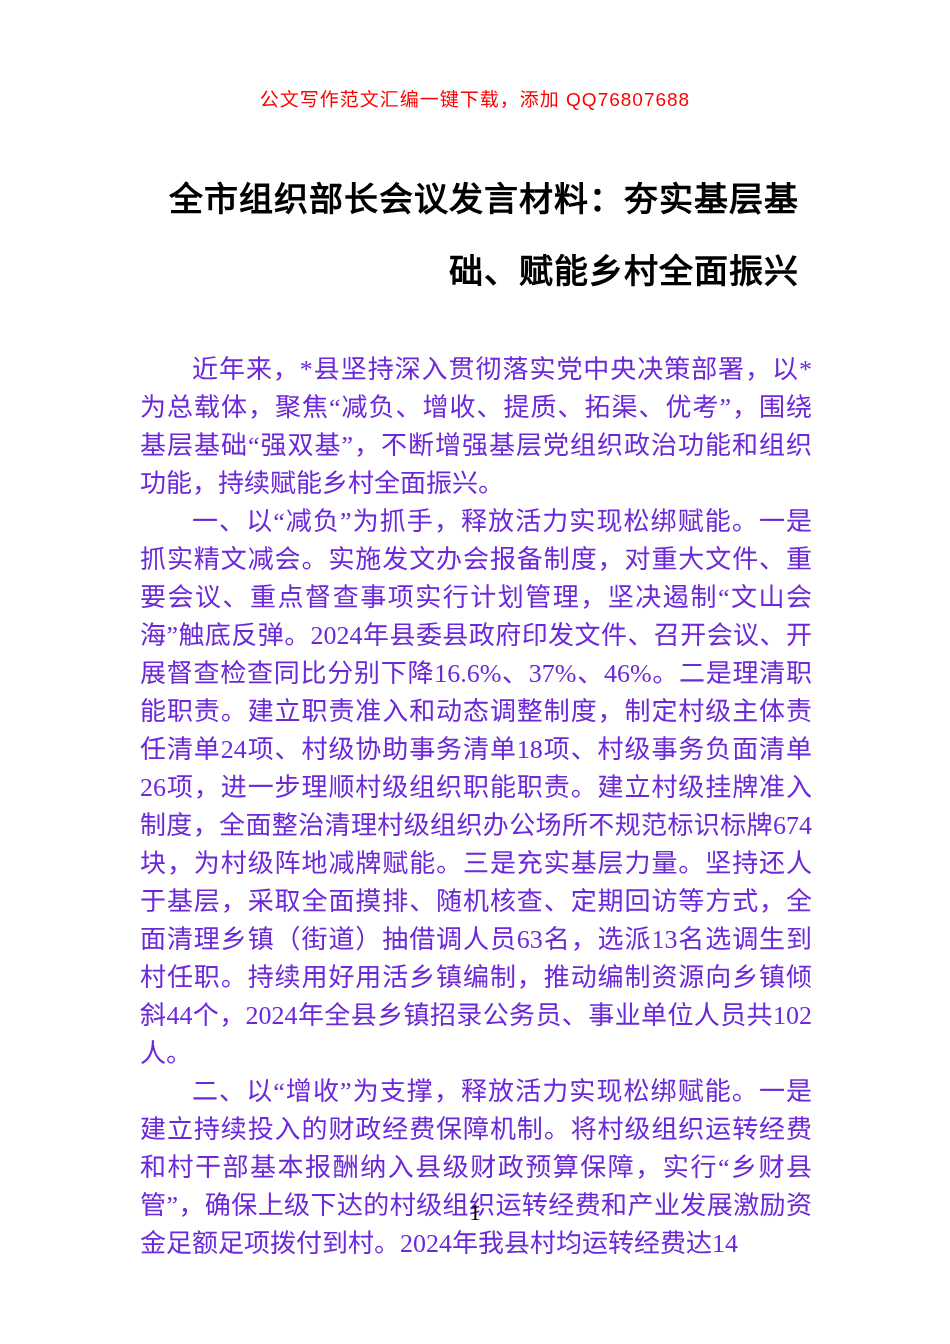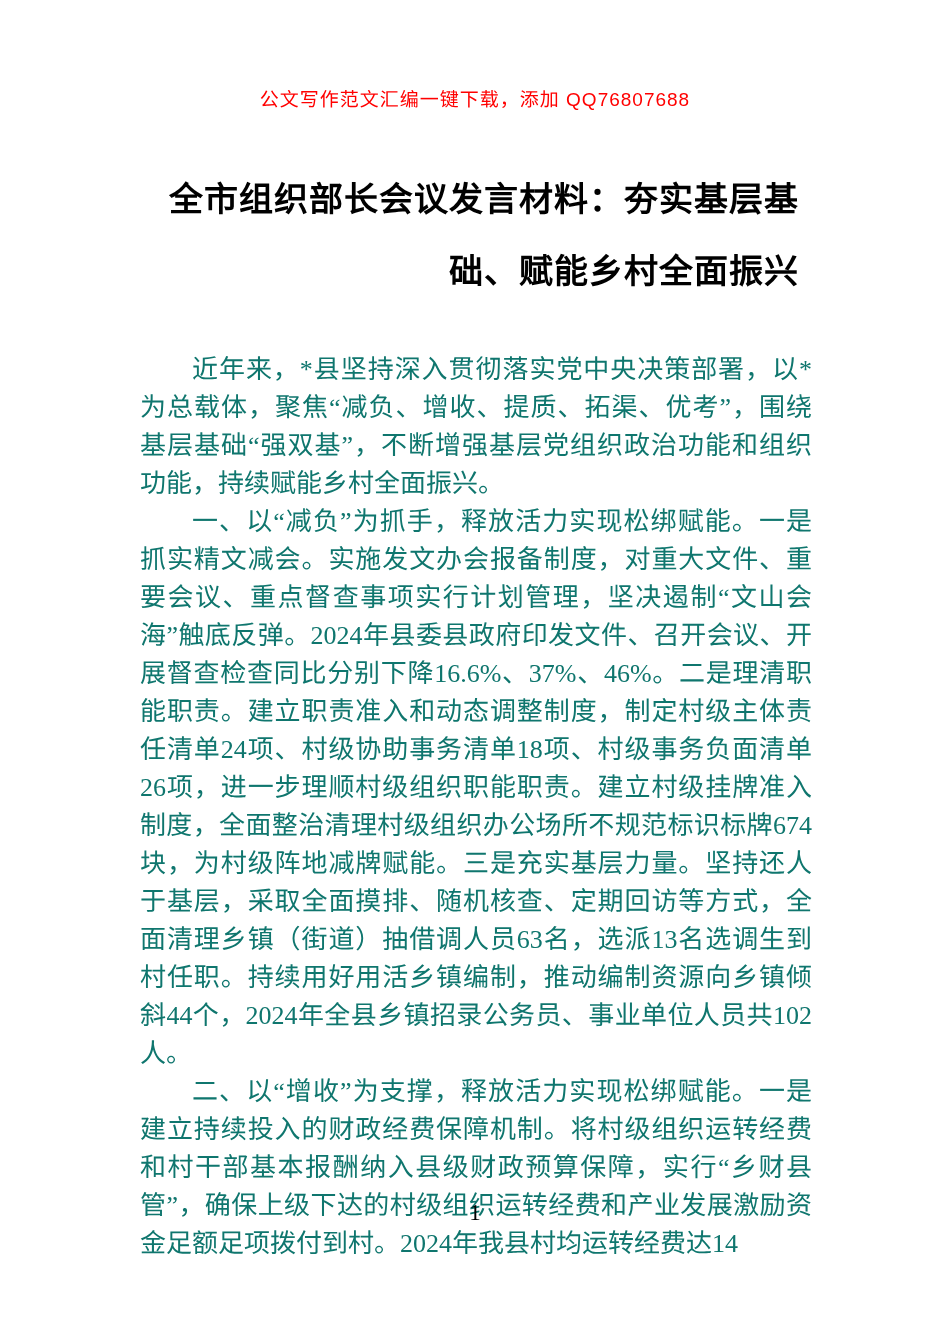--- a/index.html
+++ b/index.html
@@ -36,21 +36,21 @@
     font-family: "Liberation Sans", "DejaVu Sans", sans-serif;
     color: #000000;
     letter-spacing: 1px;
   }
   .doc-body {
     margin: 44px 138px 0 140px;
     font-size: 26px;
     line-height: 38px;
     text-align: justify;
     text-justify: inter-ideograph;
-    color: #0f766e;
+    color: #6d28d9;
   }
   .doc-body p {
     margin: 0;
     padding: 0;
     text-indent: 2em;
   }
   .page-number {
     position: absolute;
     bottom: 118px;
     left: 0;

